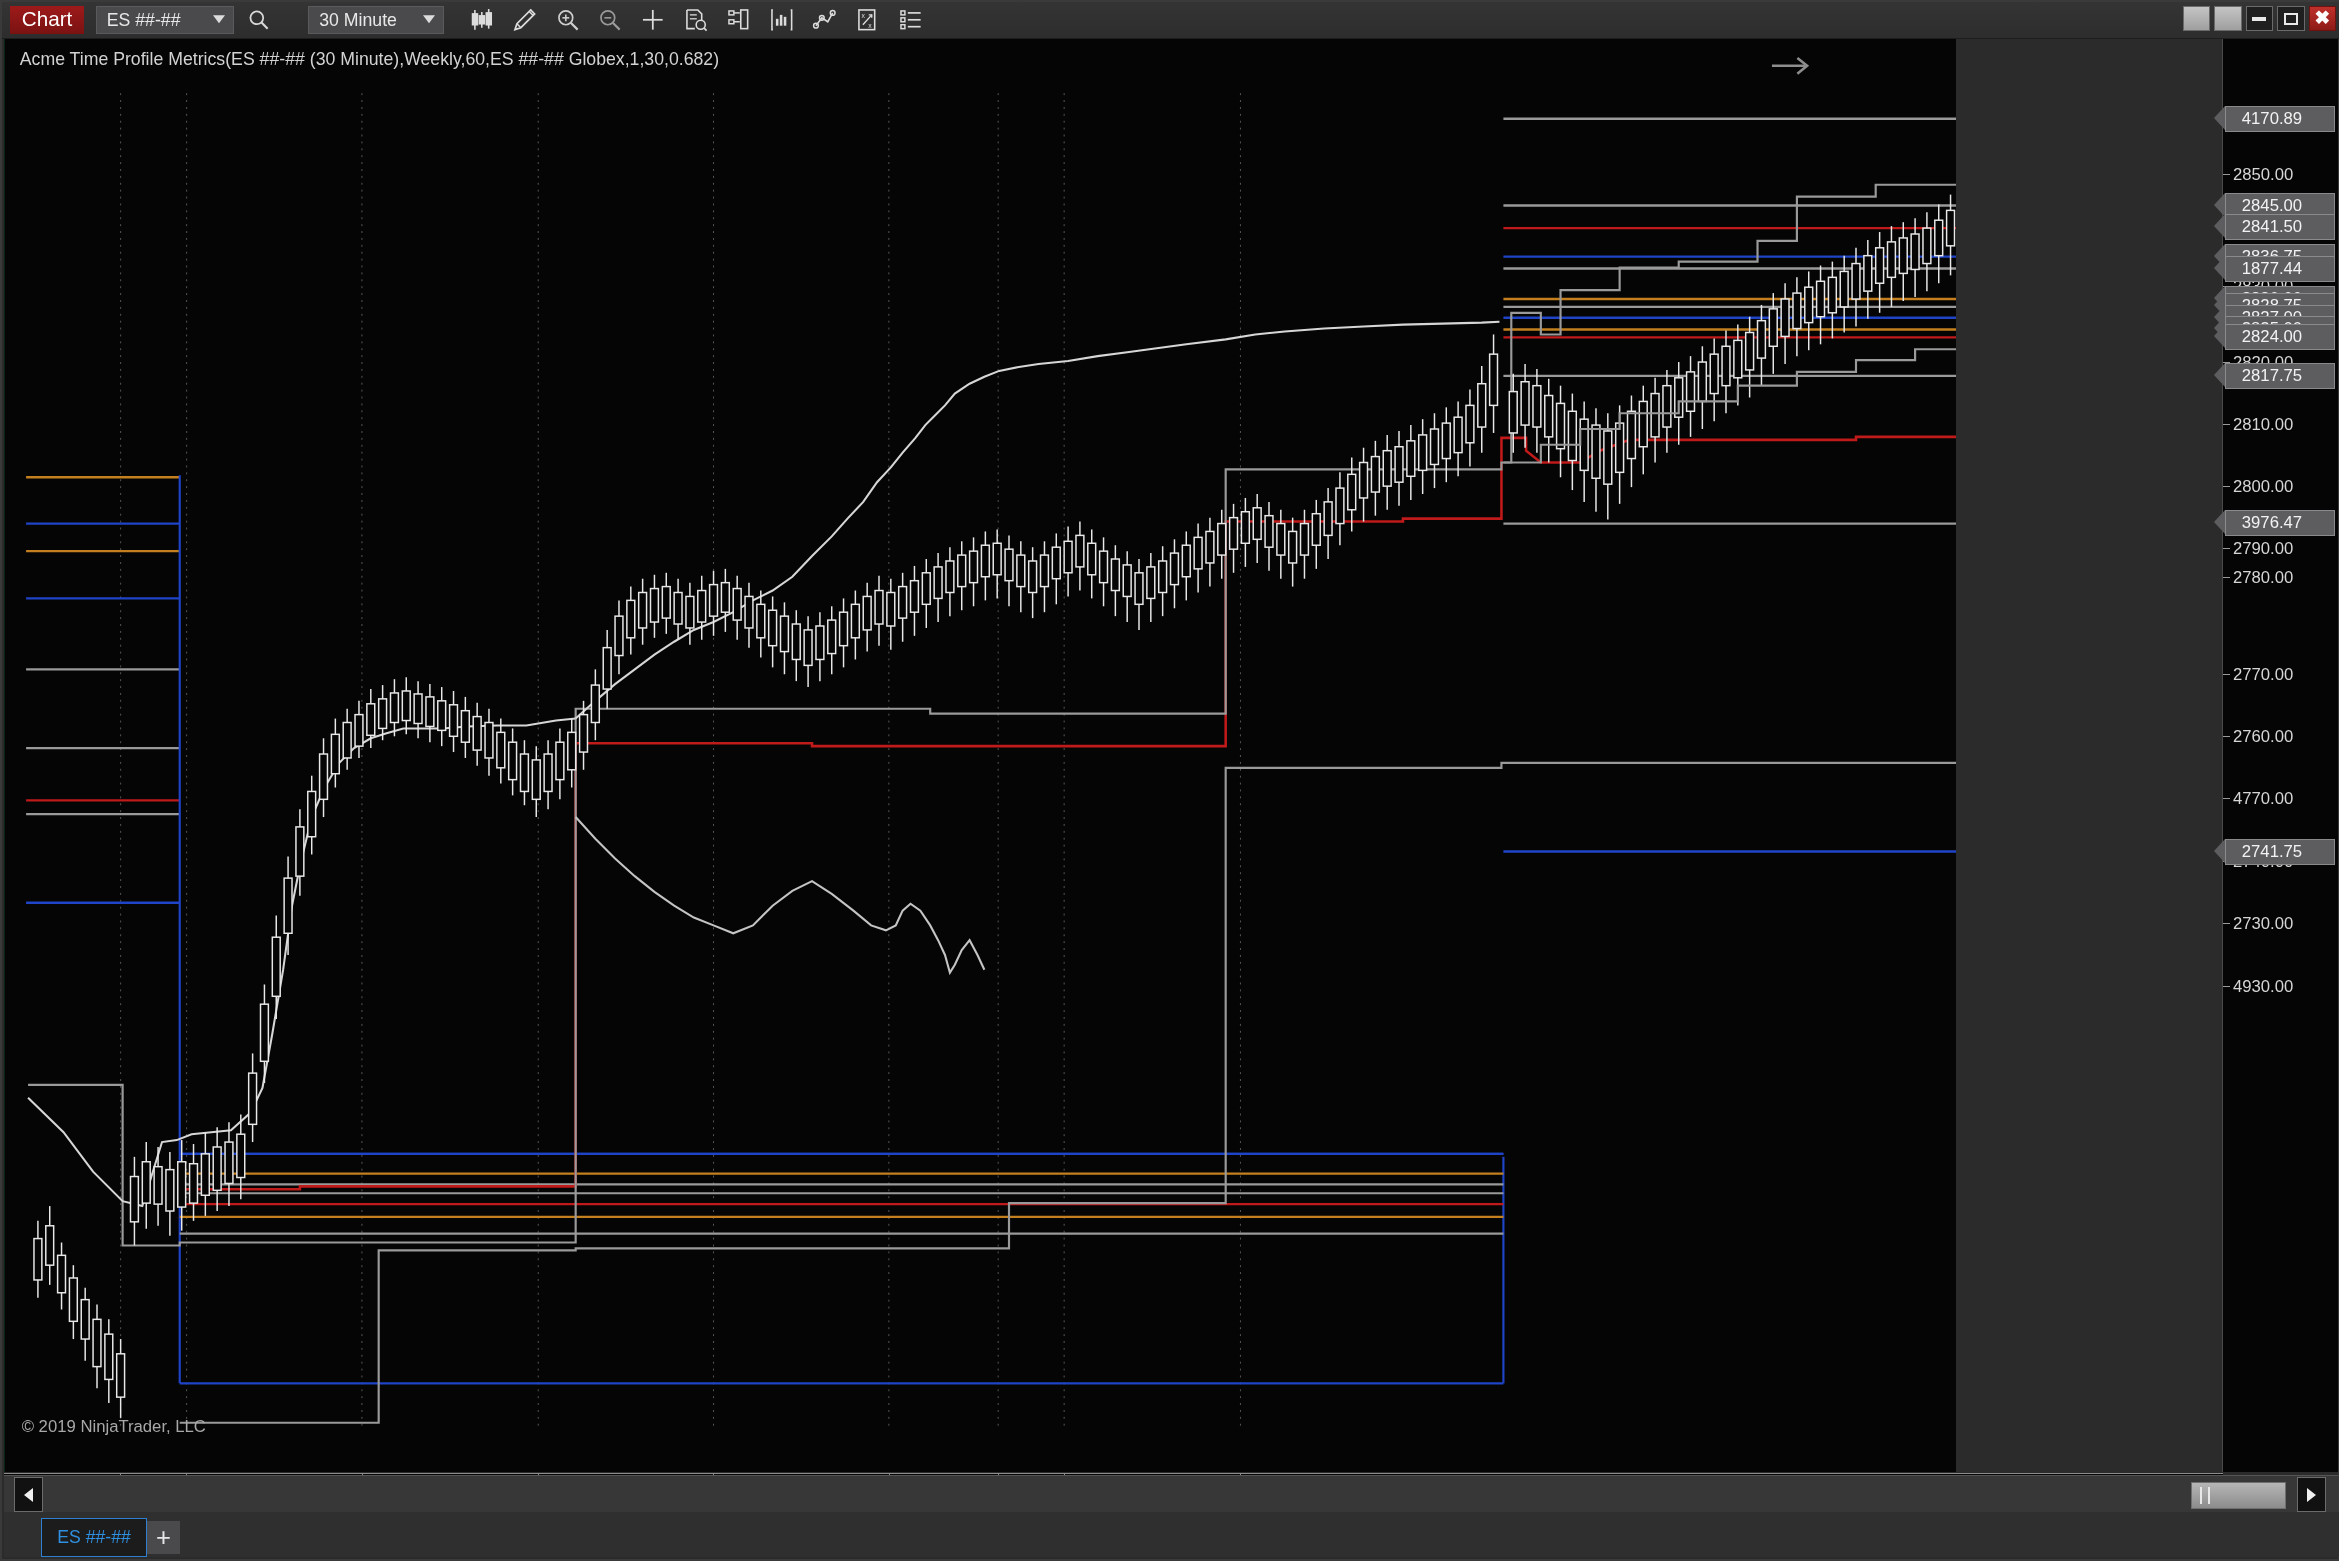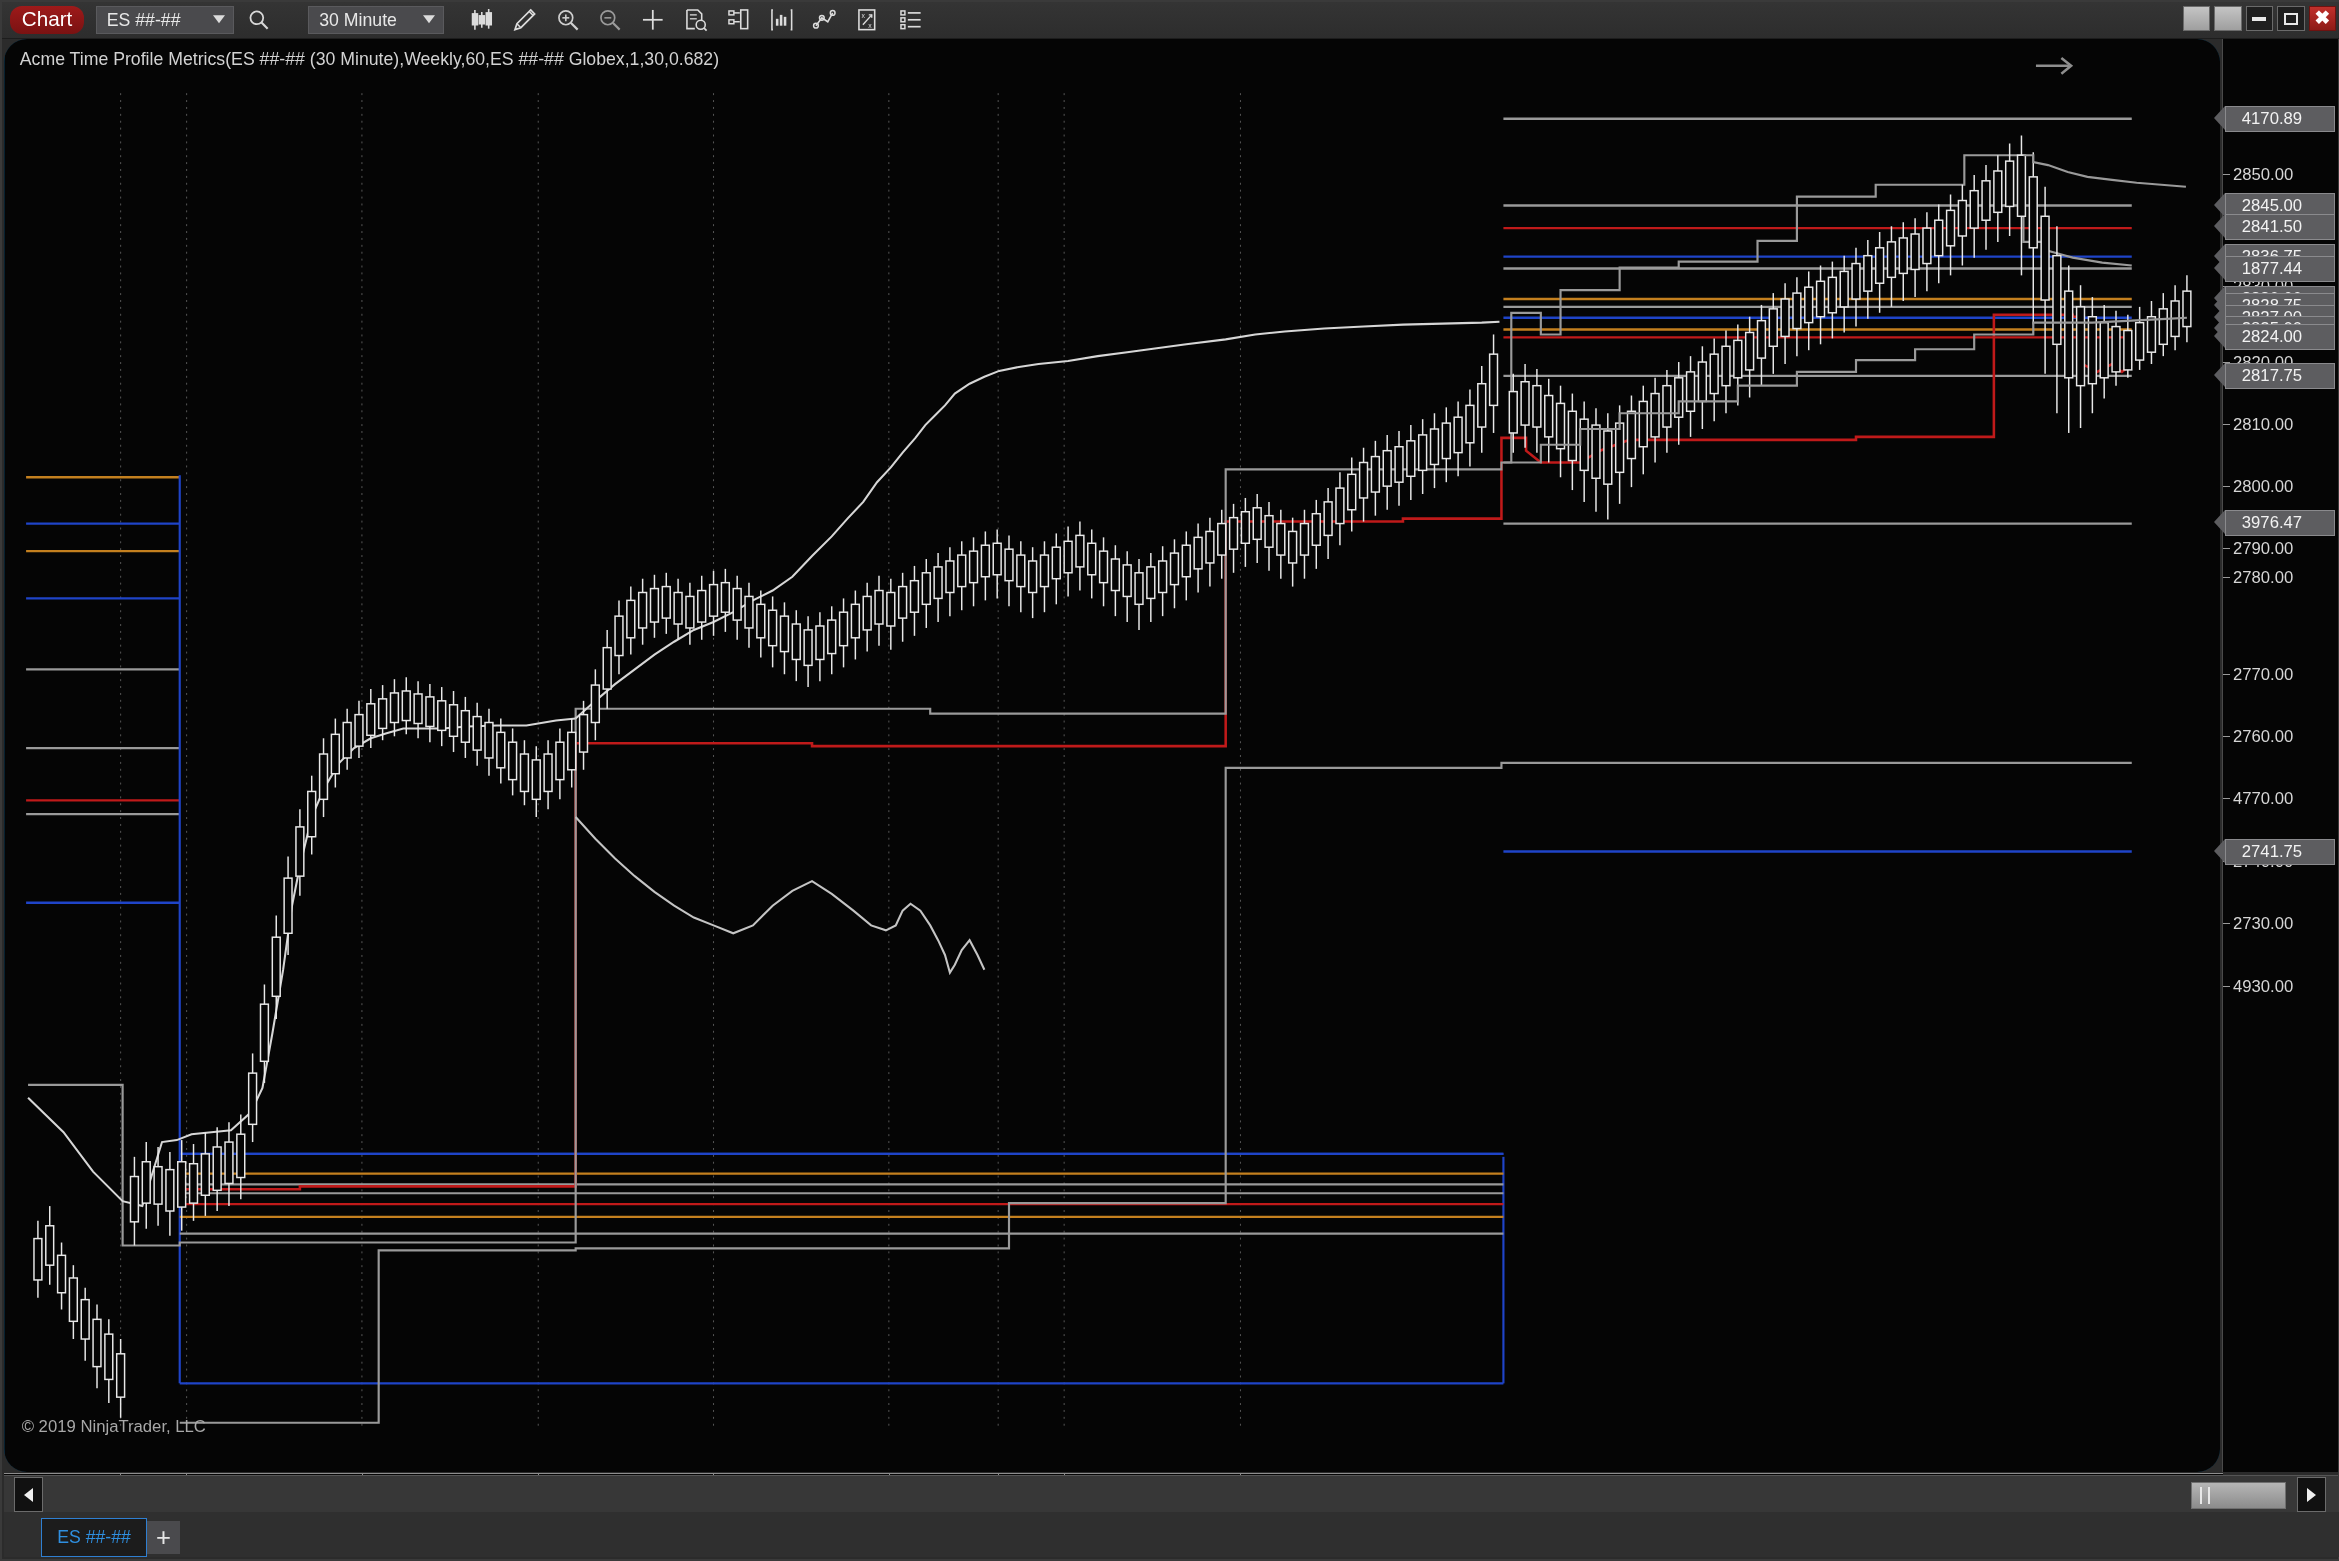--- a/index.html
+++ b/index.html
@@ -23,21 +23,21 @@
     background: linear-gradient(180deg,#343434 0%, #2d2d2d 100%);
     border-bottom: 1px solid #1d1d1d;
     display: flex; align-items: center;
   }
   .chart-badge {
     margin-left: 7.9px;
     background: linear-gradient(180deg,#9e1a1a 0%, #7a1212 100%);
     color: #ffffff;
     font-size: 20.7px;
     padding: 3px 11.8px 4.9px 11.8px;
-    border-radius: 12px;
+    border-radius: 0;
     line-height: 1;
   }
   .tb-select {
     position: relative;
     height: 27.6px;
     background: #4a4a4d;
     border: 1px solid #5a5a5d;
     display: flex; align-items: center;
     color: #e8e8e8; font-size: 17.7px;
     padding: 0 33px 0 9.9px;
@@ -76,24 +76,23 @@
   .winbtn.plain { background: linear-gradient(180deg,#c4c4c4,#9f9f9f); }
   .winbtn.dark  { background: #1f1f1f; }
   .winbtn.close { background: linear-gradient(180deg,#c0302b,#8d1b17); border-color:#6e1210; }
   .minglyph { width: 13.8px; height: 3.9px; background:#e8e8e8; }
   .maxglyph { width: 13.8px; height: 11.8px; border:2px solid #e8e8e8; }
   .closeglyph { color:#fff; font-size:18.7px; line-height:1; font-weight:bold; }
 
   
   #chart-area {
     position: absolute; left: 2px; top: 37px;
-    width: 2216px; height: 1433px;
-    background: #0c4a6e;
+    width: 1952px; height: 1433px;
+    background: #14532d;
     overflow: hidden;
-    border-radius: 23px;
   }
   #chart-title {
     position: absolute; left: 15.8px; top: 9.9px;
     color: #d2d2d2; font-size: 17.7px;
     white-space: nowrap;
     z-index: 8;
   }
   #forward-arrow {
     position: absolute; right: 143px; top: 15.8px;
     z-index: 8;

